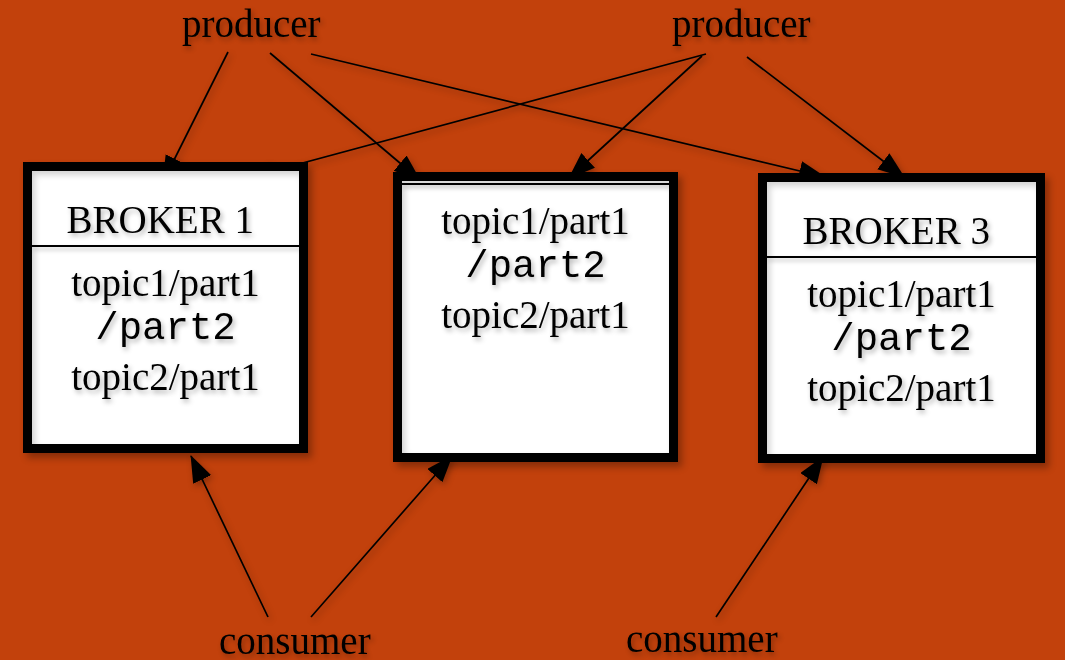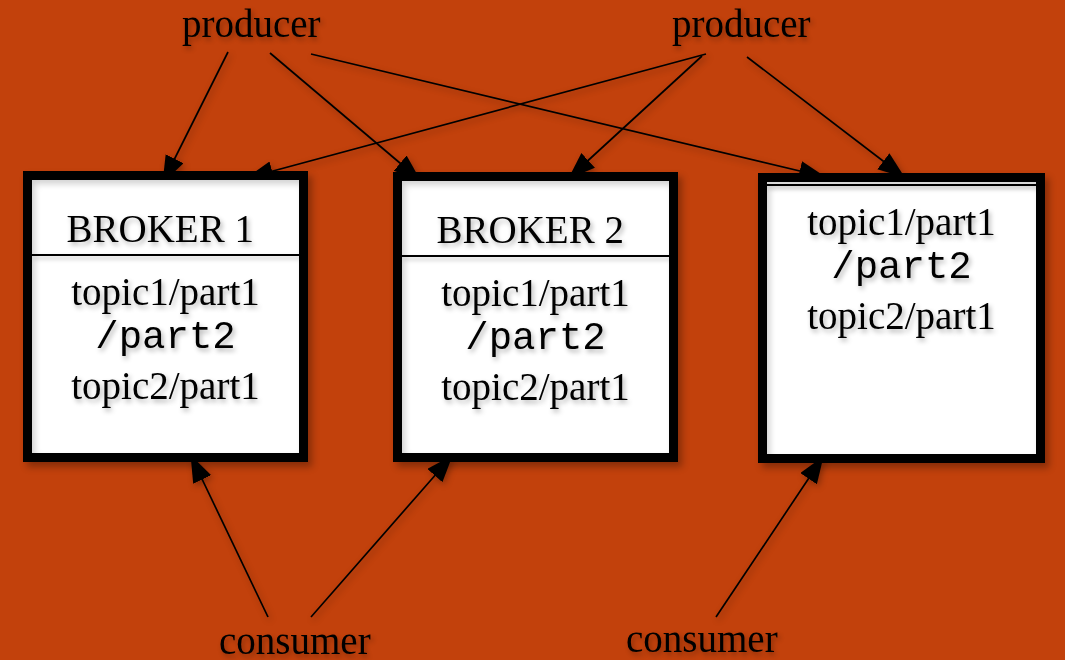--- a/index.html
+++ b/index.html
@@ -79,41 +79,41 @@
       <line x1="702" y1="56" x2="569" y2="178" class="edge" marker-end="url(#arrowhead)"></line>
       <line x1="747" y1="57" x2="904" y2="177" class="edge" marker-end="url(#arrowhead)"></line>
       <line x1="268" y1="617" x2="191" y2="456" class="edge" marker-end="url(#arrowhead)"></line>
       <line x1="311" y1="617" x2="452" y2="456" class="edge" marker-end="url(#arrowhead)"></line>
       <line x1="716" y1="617" x2="823" y2="457" class="edge" marker-end="url(#arrowhead)"></line>
     </svg>
 
   <div class="label" style="left:182px; top:2px;">producer</div>
   <div class="label" style="left:672px; top:2px;">producer</div>
 
-  <div class="broker" style="left:23px; top:171px; width:285px; height:291px;">
+  <div class="broker" style="left:23px; top:162px; width:285px; height:291px;">
     <div class="broker-title-line">BROKER 1</div>
     <div class="broker-divider"></div>
     <div class="broker-topics">
       <div class="topic-line">topic1/part1</div>
       <div class="topic-line indent">/part2</div>
       <div class="topic-line">topic2/part1</div>
     </div>
   </div>
 
   <div class="broker" style="left:393px; top:172px; width:285px; height:290px;">
-    <div class="broker-title-line">BROKER 2</div>
     <div class="broker-divider"></div>
     <div class="broker-topics">
       <div class="topic-line">topic1/part1</div>
       <div class="topic-line indent">/part2</div>
       <div class="topic-line">topic2/part1</div>
     </div>
   </div>
 
   <div class="broker" style="left:758px; top:173px; width:287px; height:290px;">
+    <div class="broker-title-line">BROKER 3</div>
     <div class="broker-divider"></div>
     <div class="broker-topics">
       <div class="topic-line">topic1/part1</div>
       <div class="topic-line indent">/part2</div>
       <div class="topic-line">topic2/part1</div>
     </div>
   </div>
 
   <div class="label" style="left:219px; top:619px;">consumer</div>
   <div class="label" style="left:626px; top:617px;">consumer</div>

